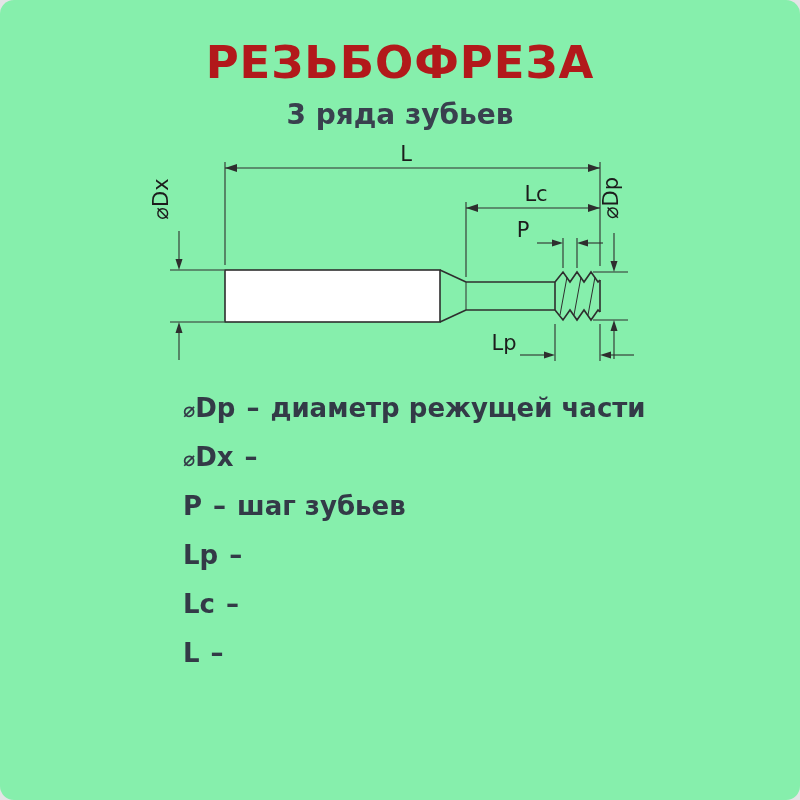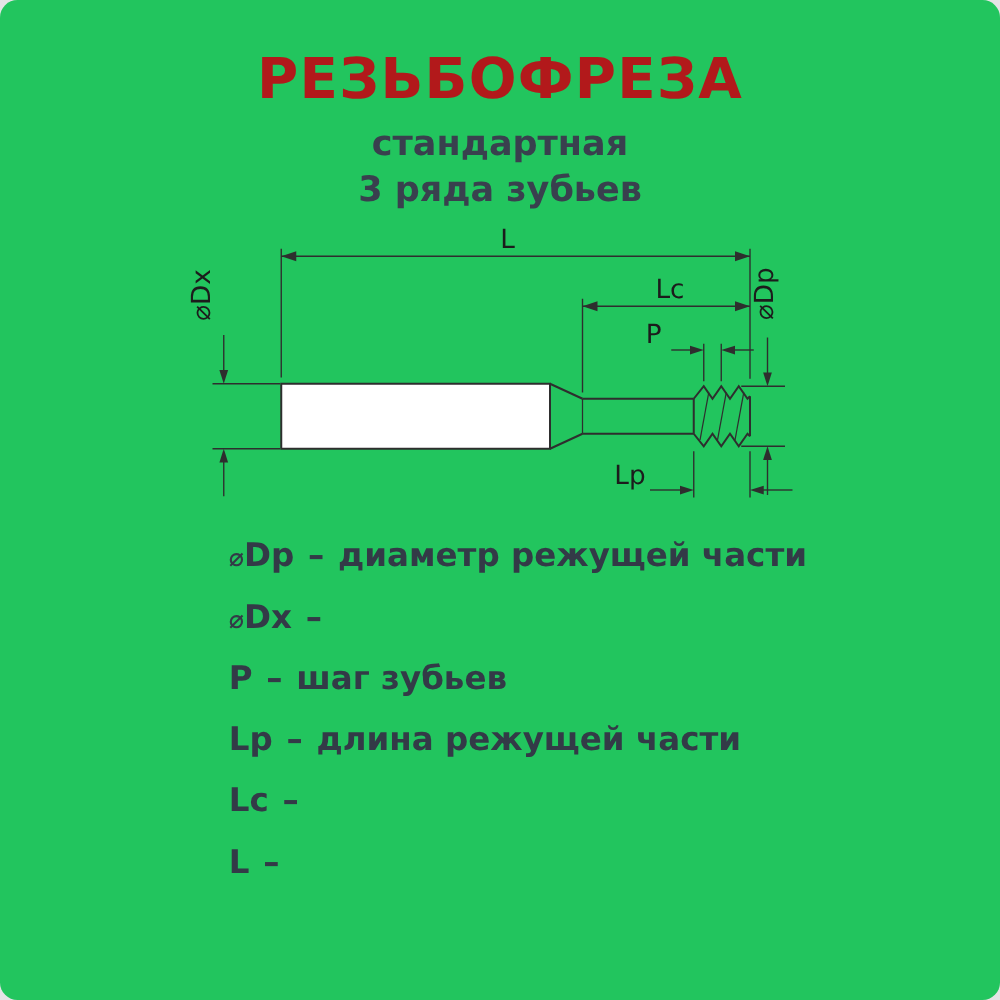--- a/index.html
+++ b/index.html
@@ -3,21 +3,21 @@
 <meta charset="utf-8">
 <style>
   html,body{margin:0;padding:0;}
   body{
     background:#e4e4e6;
     font-family:"DejaVu Sans", sans-serif;
     width:800px;height:800px;
   }
   .page{
     width:800px;height:800px;
-    background:#22c55e;
+    background:#86efac;
     border-radius:14px;
     overflow:hidden;
     box-sizing:border-box;
     padding-top:36px;
   }
   .title{
     text-align:center;
     font-size:45px;
     line-height:54px;
     font-weight:800;
@@ -56,21 +56,20 @@
   svg text{font-family:"DejaVu Sans", sans-serif;}
 </style>
 </head>
 <body>
 
 <div class="page">
 
   <h1 class="title">РЕЗЬБОФРЕЗА</h1>
 
   <div class="subtitle">
-    <div>стандартная</div>
     <div>3 ряда зубьев</div>
   </div>
 
   <svg class="drawing" width="800" height="252" viewBox="0 0 800 252">
 
     <g stroke="#2e2e2e" stroke-width="1.6" fill="none">
       <rect x="225" y="135" width="215" height="52" fill="#ffffff"></rect>
       <line x1="440" y1="135" x2="466" y2="147"></line>
       <line x1="440" y1="187" x2="466" y2="175"></line>
       <line x1="466" y1="147" x2="466" y2="175" stroke-width="1"></line>
@@ -152,21 +151,20 @@
       <span class="lsep">–</span>
     </div>
     <div class="legend-item">
       <span class="lsym"><span class="lprefix"></span><span>P</span></span>
       <span class="lsep">–</span>
       <span class="ldesc">шаг зубьев</span>
     </div>
     <div class="legend-item">
       <span class="lsym"><span class="lprefix"></span><span>Lp</span></span>
       <span class="lsep">–</span>
-      <span class="ldesc">длина режущей части</span>
     </div>
     <div class="legend-item">
       <span class="lsym"><span class="lprefix"></span><span>Lc</span></span>
       <span class="lsep">–</span>
     </div>
     <div class="legend-item">
       <span class="lsym"><span class="lprefix"></span><span>L</span></span>
       <span class="lsep">–</span>
     </div>
   </div>

